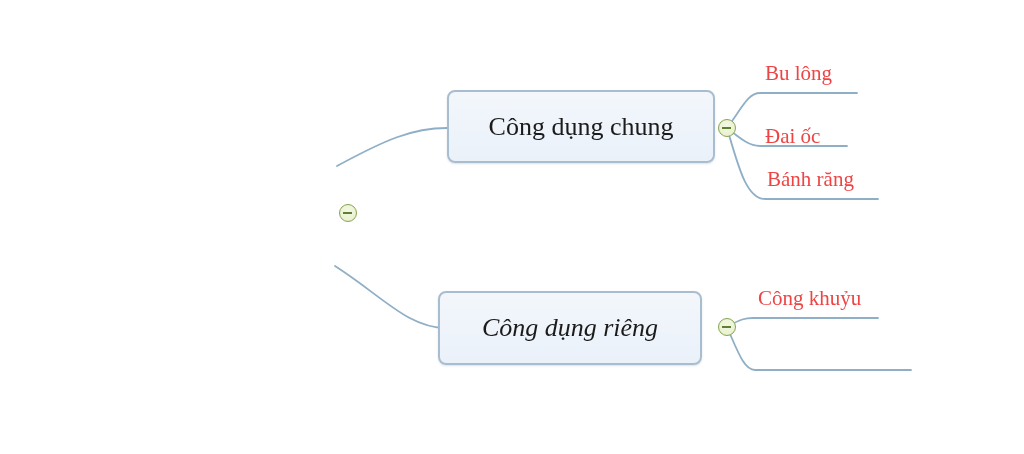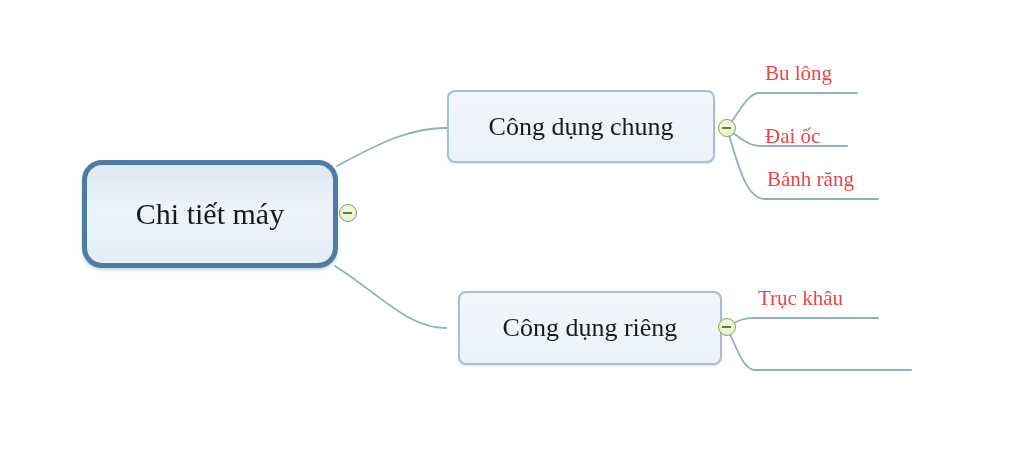--- a/index.html
+++ b/index.html
@@ -46,21 +46,21 @@
     box-shadow: 0 2px 3px rgba(60,90,120,0.25);
   }
   .node-branch {
     border: 2px solid #a8bdd0;
     border-radius: 8px;
     background: linear-gradient(180deg, #f3f7fc 0%, #eaf1f9 100%);
     font-size: 26px;
     box-shadow: 0 1px 2px rgba(60,90,120,0.18);
   }
   .node-branch-1 { left: 447px; top: 90px;  width: 268px; height: 73px; }
-  .node-branch-2 { left: 458px; top: 291px; width: 264px; height: 74px; }
+  .node-branch-2 { left: 438px; top: 291px; width: 264px; height: 74px; font-style: italic; }
   .leaf {
     position: absolute;
     font-size: 21px;
     color: #ef4444;
     white-space: nowrap;
     cursor: default;
   }
   .leaf-1 { left: 765px; top: 61px;  }
   .leaf-2 { left: 765px; top: 124px; }
   .leaf-3 { left: 767px; top: 167px; text-align: right; }
@@ -93,36 +93,33 @@
   <svg class="edges" viewBox="0 0 1024 454" xmlns="http://www.w3.org/2000/svg">
     <path d="M337,166 C385,140 412,128 447,128"></path>
     <path d="M335,266 C382,296 408,328 446,328"></path>
     <path d="M727,128 C742,108 748,93 760,93 H857"></path>
     <path d="M727,128 C742,140 750,146 760,146 H847"></path>
     <path d="M727,128 C738,165 746,199 765,199 H878"></path>
     <path d="M727,327 C740,319 746,318 753,318 H878"></path>
     <path d="M727,327 C738,352 744,370 755,370 H911"></path>
   </svg>
 
-  <div class="node node-root">
-    <span>Chi tiết máy</span>
-  </div>
 
   <div class="node node-branch node-branch-1">
     <span>Công dụng chung</span>
   </div>
 
   <div class="node node-branch node-branch-2">
     <span>Công dụng riêng</span>
   </div>
 
   <div class="leaf leaf-1"><span>Bu lông</span></div>
   <div class="leaf leaf-2"><span>Đai ốc</span></div>
   <div class="leaf leaf-3"><span>Bánh răng</span></div>
-  <div class="leaf leaf-4"><span>Trục khâu</span></div>
+  <div class="leaf leaf-4"><span>Công khuỷu</span></div>
 
   <div class="collapse collapse-root">
     <span class="minus-bar"></span>
   </div>
   <div class="collapse collapse-branch1">
     <span class="minus-bar"></span>
   </div>
   <div class="collapse collapse-branch2">
     <span class="minus-bar"></span>
   </div>

